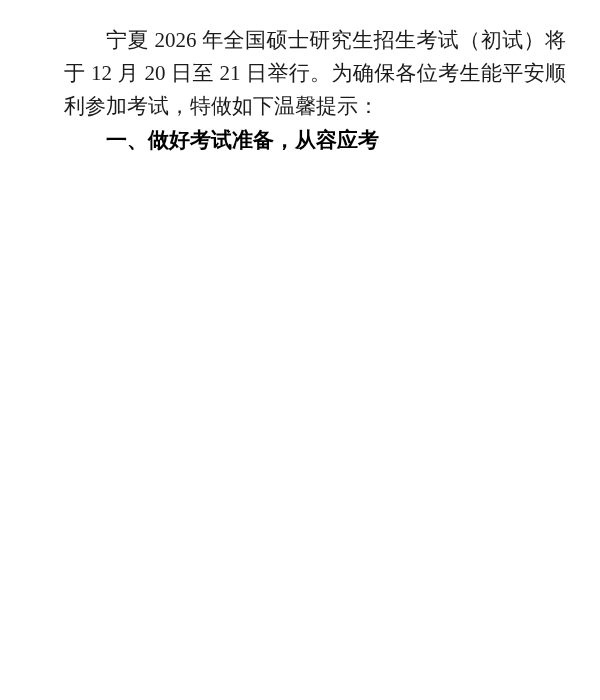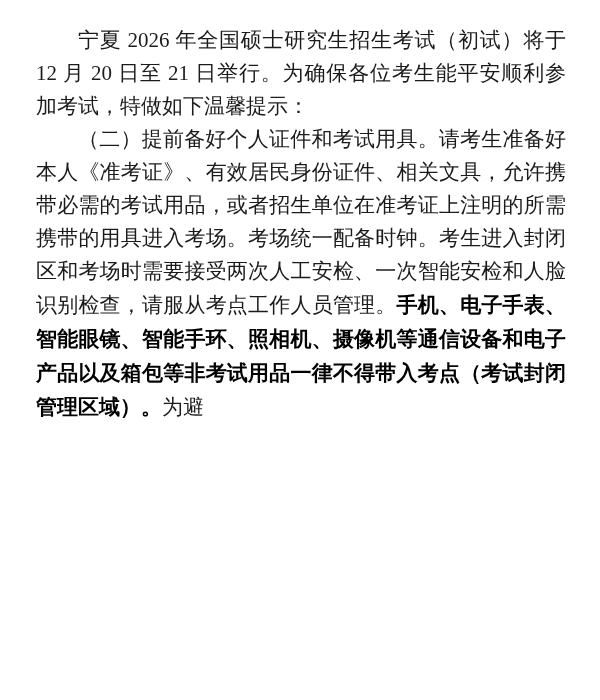--- a/index.html
+++ b/index.html
@@ -15,20 +15,21 @@
     overflow: hidden;
     box-sizing: border-box;
     padding: 24px 34px 0 36px;
   }
   .doc {
     color: #1b1b1b;
     font-family: "Liberation Serif", "DejaVu Serif", serif;
     font-size: 21px;
     line-height: 33px;
     text-align: justify;
+    margin-left: 28px;
   }
   .para {
     margin: 0;
     text-indent: 2em;
   }
   .para.heading span {
     font-family: "Liberation Sans", "DejaVu Sans", sans-serif;
     font-weight: 700;
     color: #000000;
   }
@@ -39,18 +40,18 @@
   }
 </style>
 </head>
 <body>
 
 <div class="page">
   <div class="doc">
 
     <p class="para"><span class="run-normal">宁夏 2026 年全国硕士研究生招生考试（初试）将于 12 月 20 日至 21 日举行。为确保各位考生能平安顺利参加考试，特做如下温馨提示：</span></p>
 
+    <p class="para heading"><span>一、做好考试准备，从容应考</span></p>
 
 
-    <p class="para"><span class="run-normal">（二）提前备好个人证件和考试用具。请考生准备好本人《准考证》、有效居民身份证件、相关文具，允许携带必需的考试用品，或者招生单位在准考证上注明的所需携带的用具进入考场。考场统一配备时钟。考生进入封闭区和考场时需要接受两次人工安检、一次智能安检和人脸识别检查，请服从考点工作人员管理。</span><span class="run-bold">手机、电子手表、智能眼镜、智能手环、照相机、摄像机等通信设备和电子产品以及箱包等非考试用品一律不得带入考点（考试封闭管理区域）。</span><span class="run-normal">为避</span></p>
 
   </div>
 </div>
 
 </body></html>

